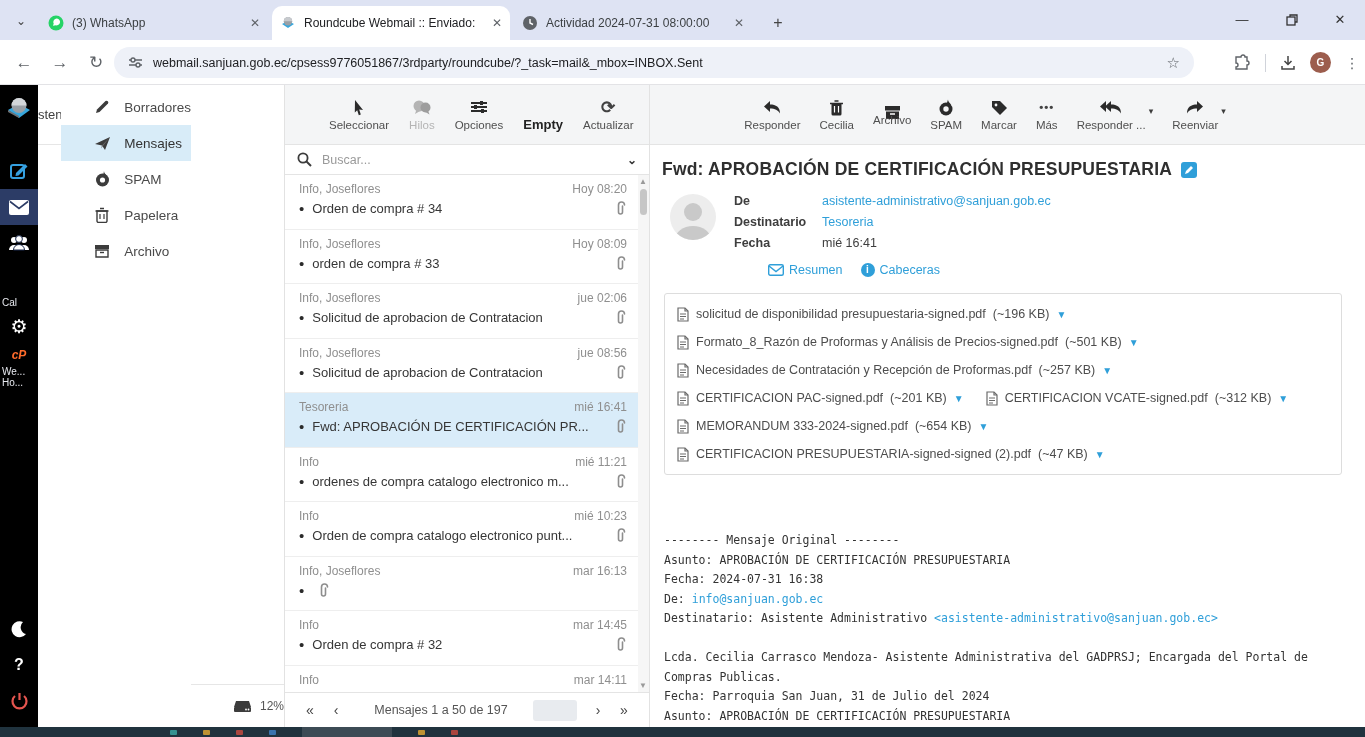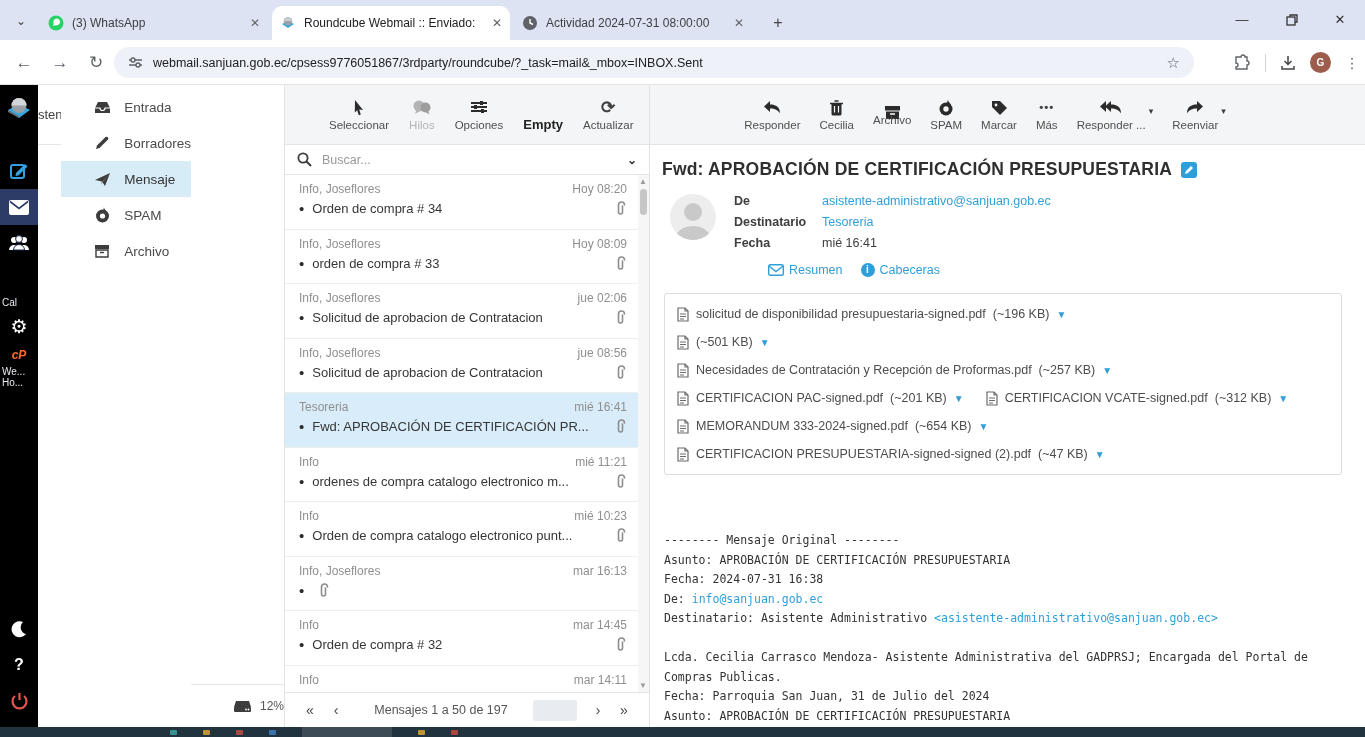--- a/index.html
+++ b/index.html
@@ -255,53 +255,54 @@
 
   <div class="folders">
     <div class="acct">
       <span>stente-administrativo@sanjuan.gob</span>
         <span class="ibeam"></span>
         <span>ec</span>
     </div>
     <div class="flist">
       <div class="fitem">
         <span class="fic">
-            <svg width="17" height="13">
-              <path d="M1 7 L4 1 H13 L16 7 V12 H1 Z" fill="#3c3c3c"></path>
-              <path d="M1 7 H6 a2.5 2.5 0 0 0 5 0 H16" stroke="#fff" stroke-width="1.2" fill="none"></path>
-            </svg>
-          </span>
-        <span>Entrada</span>
-      </div>
-      <div class="fitem">
-        <span class="fic">
             <svg width="16" height="16">
               <path d="M2 14 L3 10.5 L11.5 2 a1.8 1.8 0 0 1 2.5 2.5 L5.5 13 Z" fill="#3c3c3c"></path>
             </svg>
           </span>
         <span>Borradores</span>
       </div>
       <div class="fitem active">
         <span class="fic">
             <svg width="17" height="15">
               <path d="M1 8 L16 1 L11 14 L8 9.5 Z" fill="#3c3c3c"></path>
               <path d="M8 9.5 L16 1 L7 12.5 Z" fill="#6b6b6b"></path>
             </svg>
           </span>
-        <span>Mensaje</span>
+        <span>Mensajes</span>
       </div>
       <div class="fitem">
         <span class="fic">
             <svg width="15" height="16">
               <circle cx="7.5" cy="9" r="6.5" fill="#3c3c3c"></circle>
               <path d="M9 0 C9 3 12 3.5 12 6 L8 5 Z" fill="#3c3c3c"></path>
               <circle cx="7.5" cy="9" r="2.6" fill="#fff"></circle>
             </svg>
           </span>
         <span>SPAM</span>
+      </div>
+      <div class="fitem">
+        <span class="fic">
+            <svg width="14" height="16">
+              <path d="M2 4 H12 V14 a1.5 1.5 0 0 1 -1.5 1.5 H3.5 A1.5 1.5 0 0 1 2 14 Z" fill="none" stroke="#3c3c3c" stroke-width="1.4"></path>
+              <path d="M0.5 4 H13.5 M5 1.5 H9" stroke="#3c3c3c" stroke-width="1.4"></path>
+              <path d="M5 7 V12 M9 7 V12" stroke="#3c3c3c" stroke-width="1.2"></path>
+            </svg>
+          </span>
+        <span>Papelera</span>
       </div>
       <div class="fitem">
         <span class="fic">
             <svg width="16" height="14">
               <rect x="1" y="1" width="14" height="4" fill="#3c3c3c"></rect>
               <path d="M2 6 H14 V13 H2 Z" fill="none" stroke="#3c3c3c" stroke-width="1.4"></path>
               <path d="M6 8.5 H10" stroke="#3c3c3c" stroke-width="1.4"></path>
             </svg>
           </span>
         <span>Archivo</span>
@@ -669,20 +670,21 @@
             <span class="acaret">▼</span>
           </span>
         </div>
         <div class="attrow">
           <span class="attitem">
             <svg width="12" height="15">
                 <path d="M1 1 H8 L11 4 V14 H1 Z" fill="none" stroke="#6b6b6b" stroke-width="1.2"></path>
                 <path d="M8 1 V4 H11" fill="none" stroke="#6b6b6b" stroke-width="1.2"></path>
                 <path d="M3 7 H9 M3 9.5 H9 M3 12 H7" stroke="#6b6b6b" stroke-width="1"></path>
               </svg>
+            <span>Formato_8_Razón de Proformas y Análisis de Precios-signed.pdf</span>
             <span>(~501 KB)</span>
             <span class="acaret">▼</span>
           </span>
         </div>
         <div class="attrow">
           <span class="attitem">
             <svg width="12" height="15">
                 <path d="M1 1 H8 L11 4 V14 H1 Z" fill="none" stroke="#6b6b6b" stroke-width="1.2"></path>
                 <path d="M8 1 V4 H11" fill="none" stroke="#6b6b6b" stroke-width="1.2"></path>
                 <path d="M3 7 H9 M3 9.5 H9 M3 12 H7" stroke="#6b6b6b" stroke-width="1"></path>

